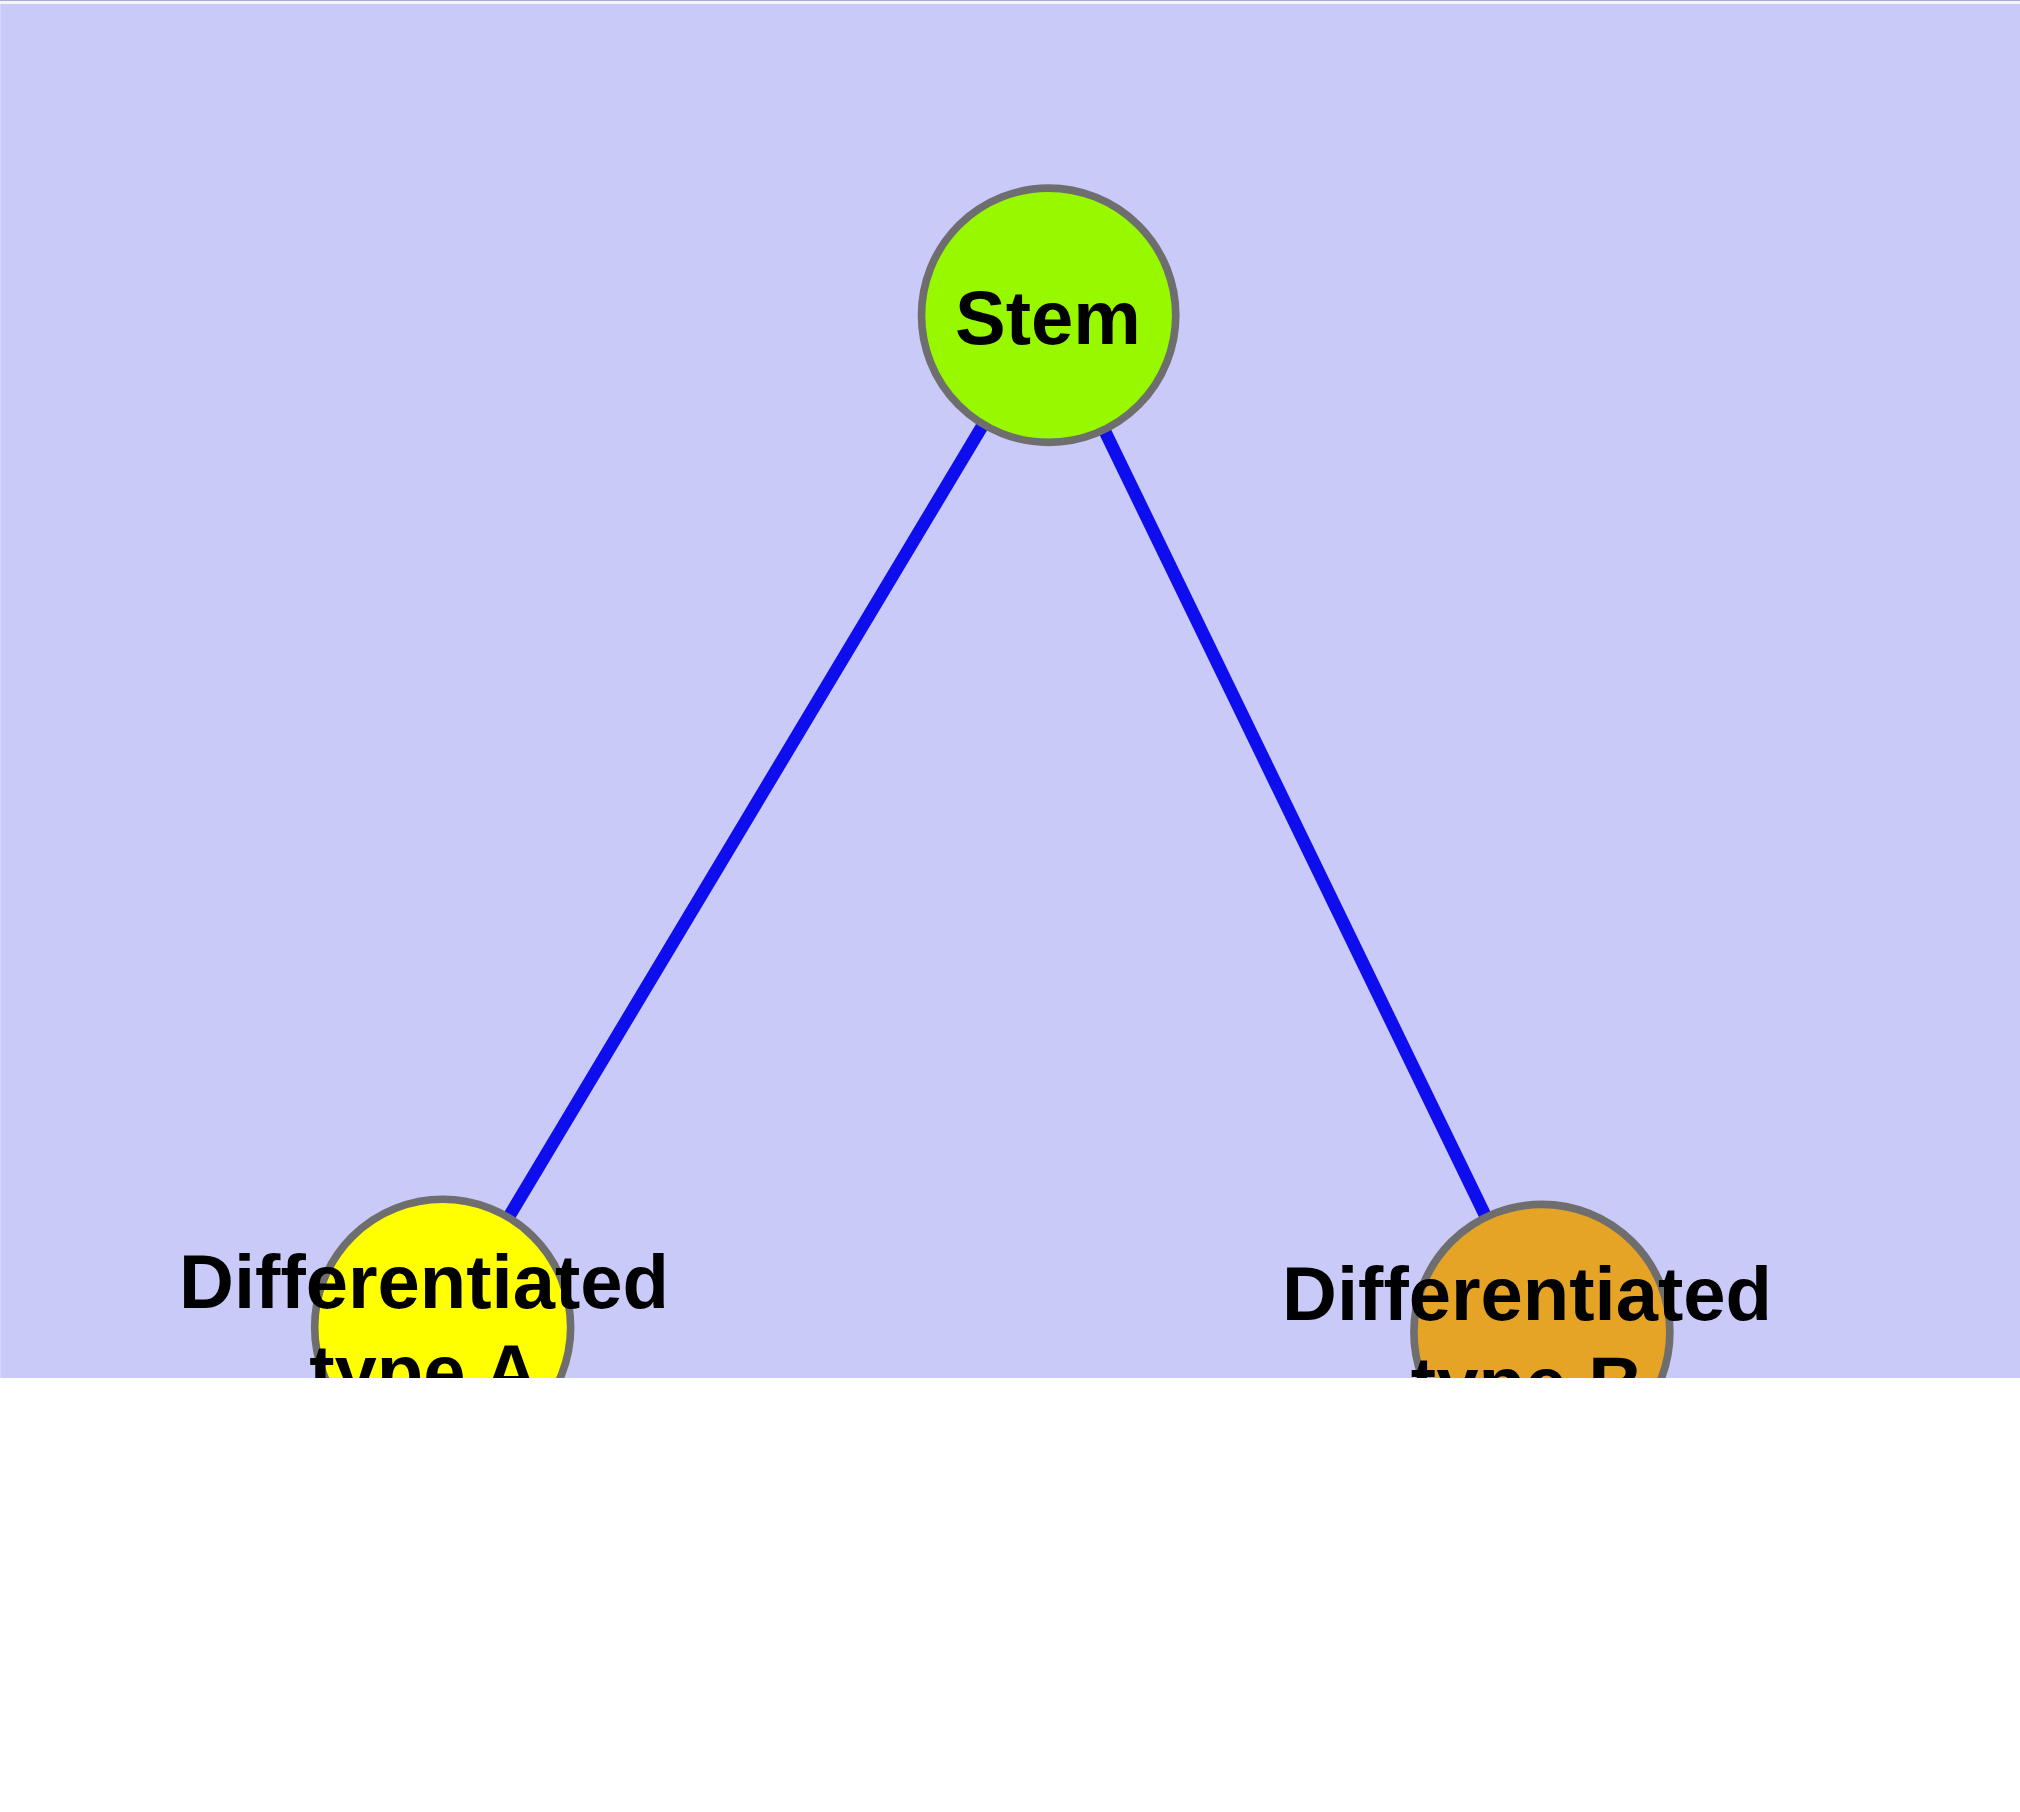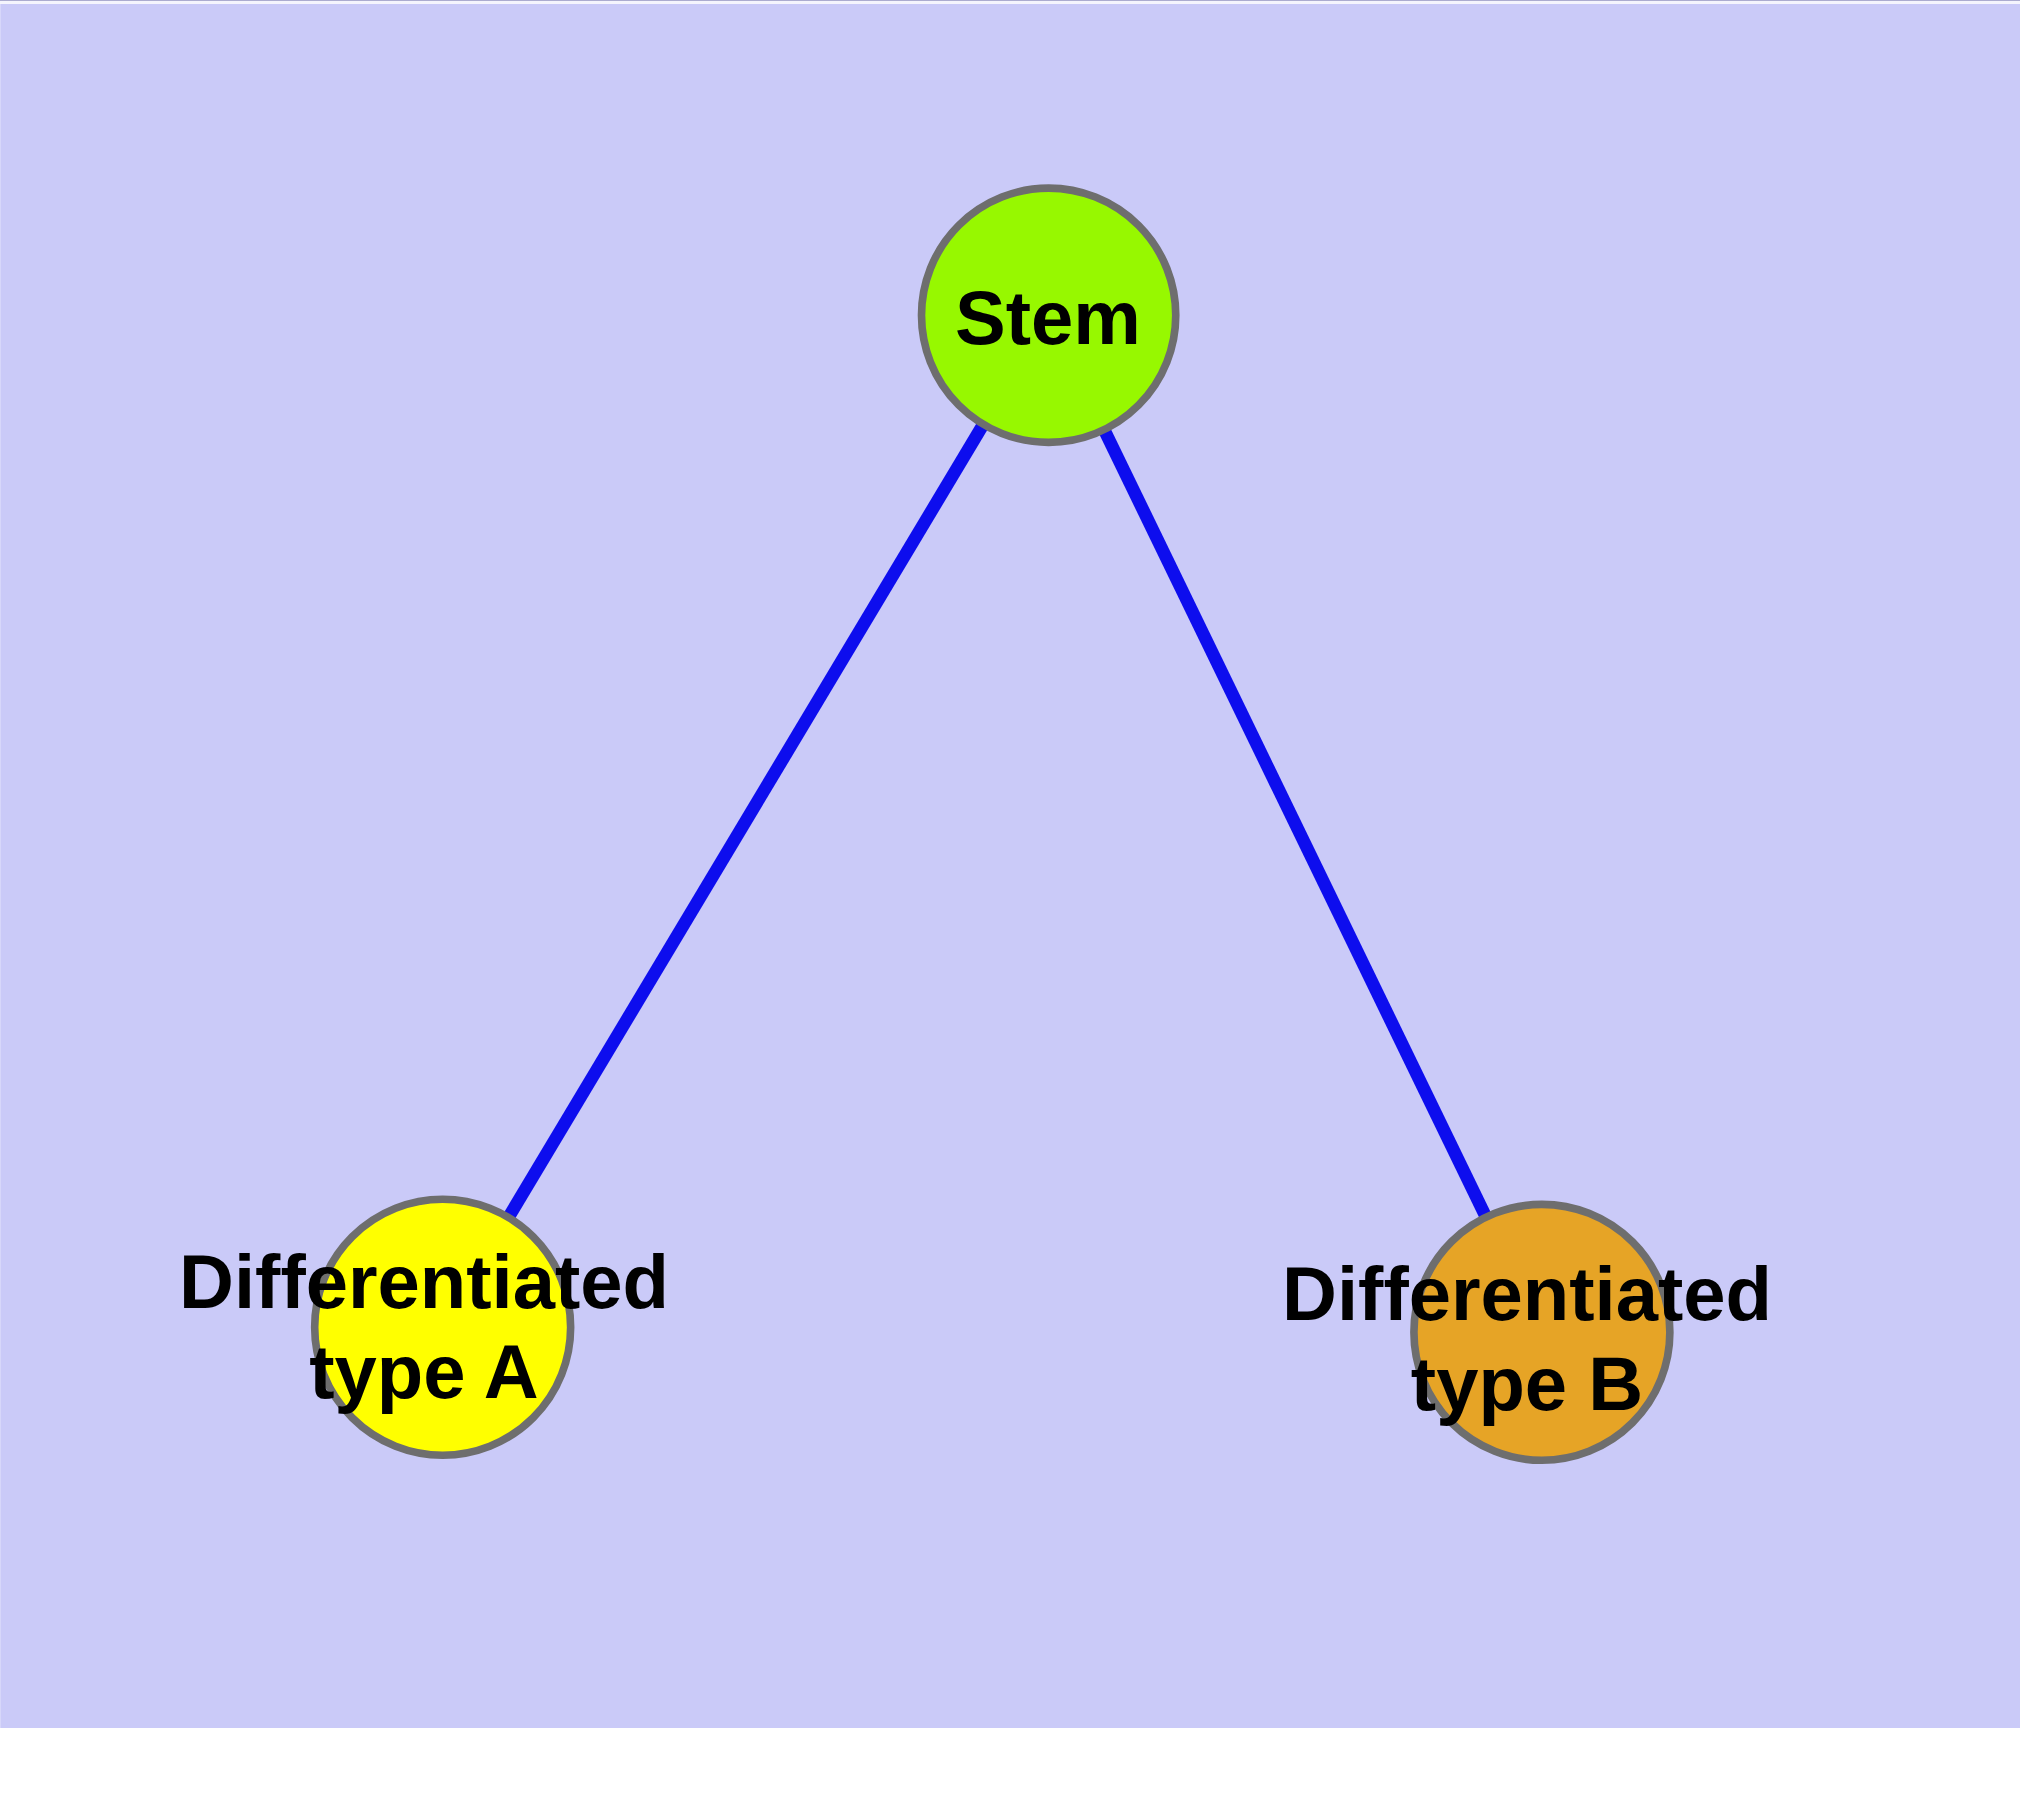--- a/index.html
+++ b/index.html
@@ -6,21 +6,21 @@
     margin: 0;
     padding: 0;
     width: 2021px;
     height: 1812px;
     overflow: hidden;
     font-family: "Liberation Sans", "DejaVu Sans", sans-serif;
   }
   .canvas {
     position: relative;
     width: 2021px;
-    height: 1728px;
+    height: 1378px;
     overflow: hidden;
   }
   svg.graph {
     position: absolute;
     left: 0;
     top: 0;
     display: block;
   }
   .top-strip {
     position: absolute;

